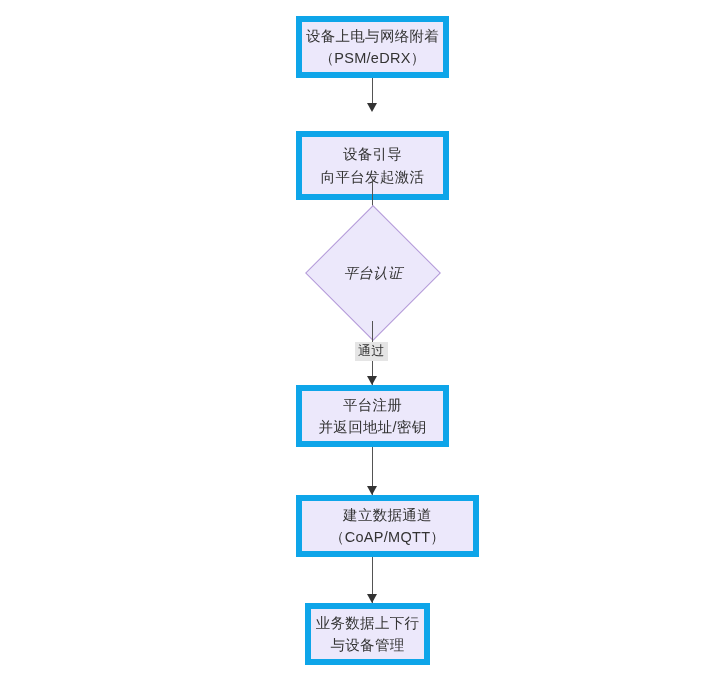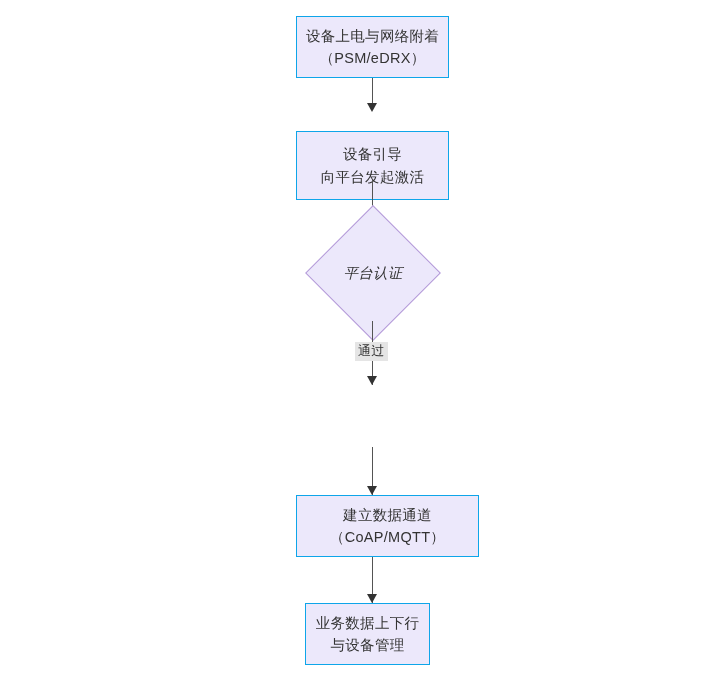--- a/index.html
+++ b/index.html
@@ -18,21 +18,21 @@
     position: relative;
     width: 726px;
     height: 700px;
   }
 
   
   .node {
     position: absolute;
     box-sizing: border-box;
     background: #ece8fb;
-    border: 1px solid #0ea5e9;
+    border: 6px solid #0ea5e9;
     color: #333333;
     display: flex;
     flex-direction: column;
     align-items: center;
     justify-content: center;
     text-align: center;
     font-size: 14.5px;
     line-height: 1.55;
     letter-spacing: 0.3px;
     white-space: nowrap;
@@ -118,20 +118,24 @@
 
   <div class="decision" style="left:325px; top:225px;">
     <div class="diamond-shape"></div>
     <div class="diamond-label">平台认证</div>
   </div>
 
   <div class="connector" style="top:321px; height:64px;"></div>
   <div class="edge-label" style="left:355px; top:342px;">通过</div>
   <div class="arrowhead" style="top:376px;"></div>
 
+  <div class="node" style="left:296px; top:385px; width:153px; height:62px;">
+    <span>平台注册</span>
+    <span class="line2">并返回地址/密钥</span>
+  </div>
 
   <div class="connector" style="top:447px; height:48px;"></div>
   <div class="arrowhead" style="top:486px;"></div>
 
   <div class="node" style="left:296px; top:495px; width:183px; height:62px;">
     <span>建立数据通道</span>
     <span class="line2">（CoAP/MQTT）</span>
   </div>
 
   <div class="connector" style="top:557px; height:46px;"></div>

